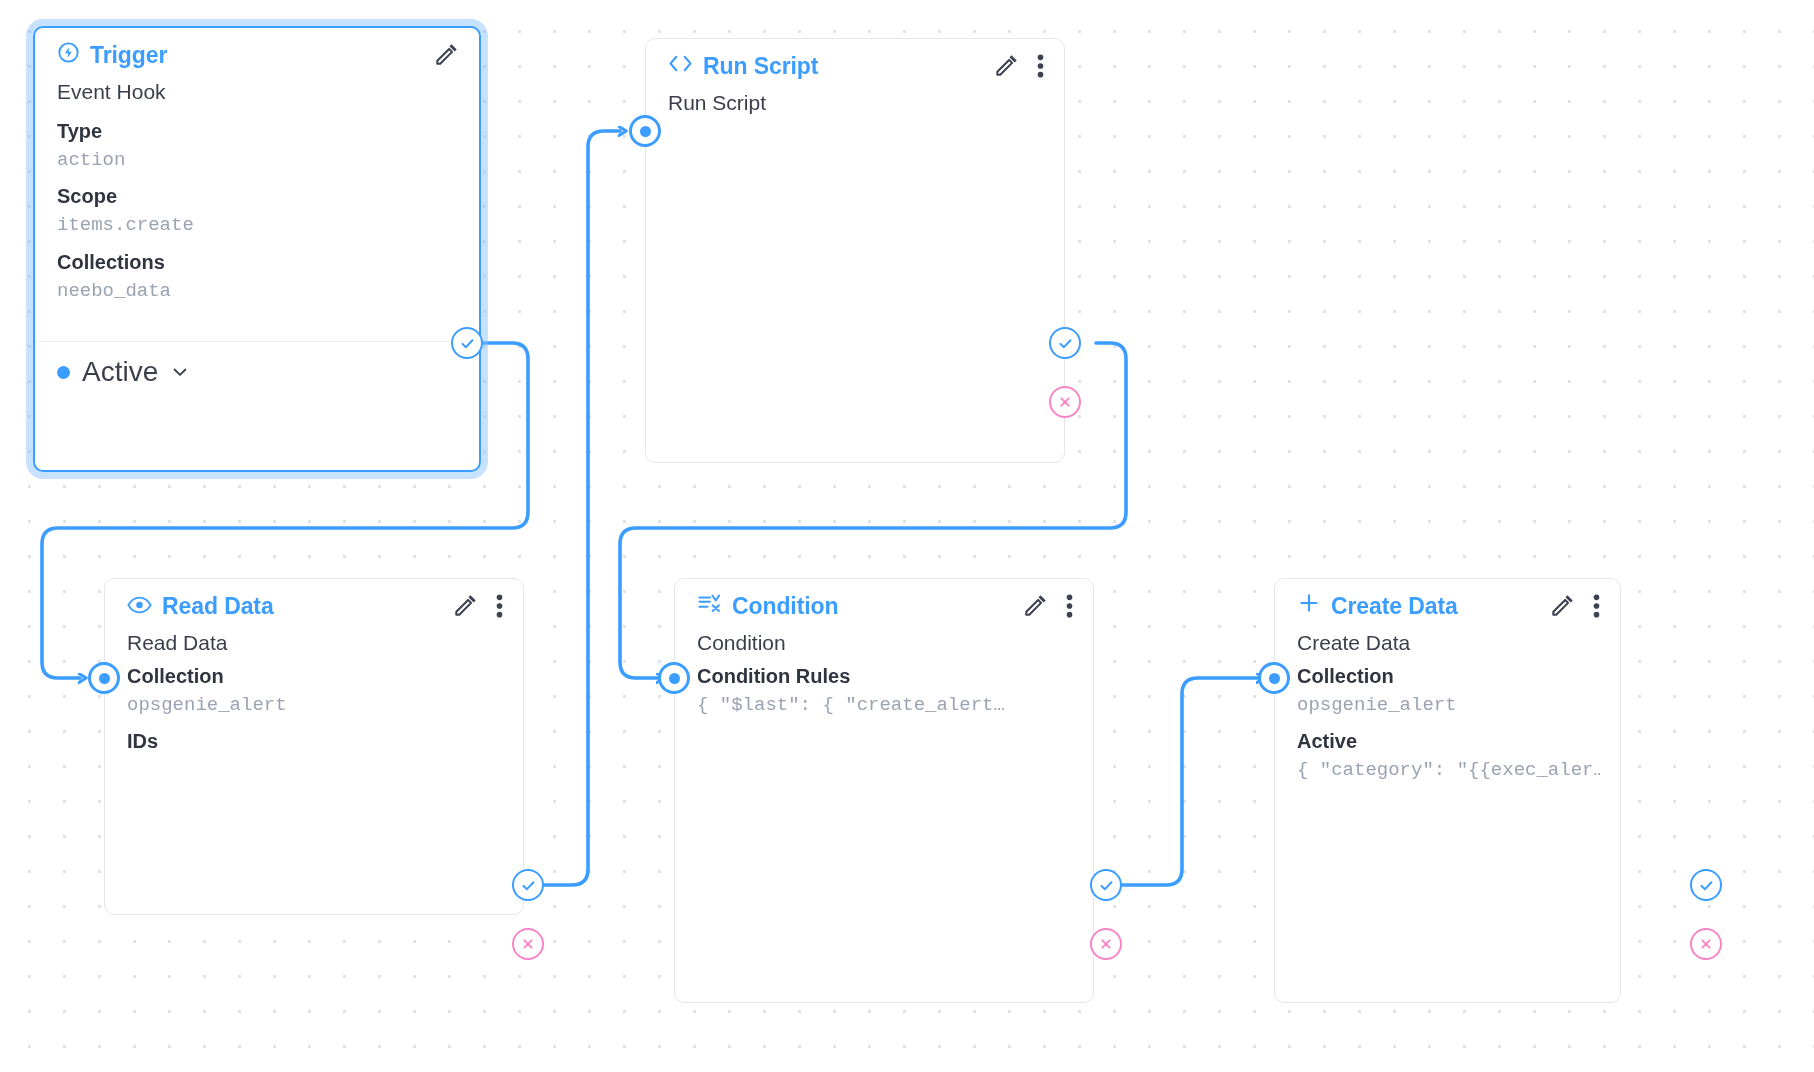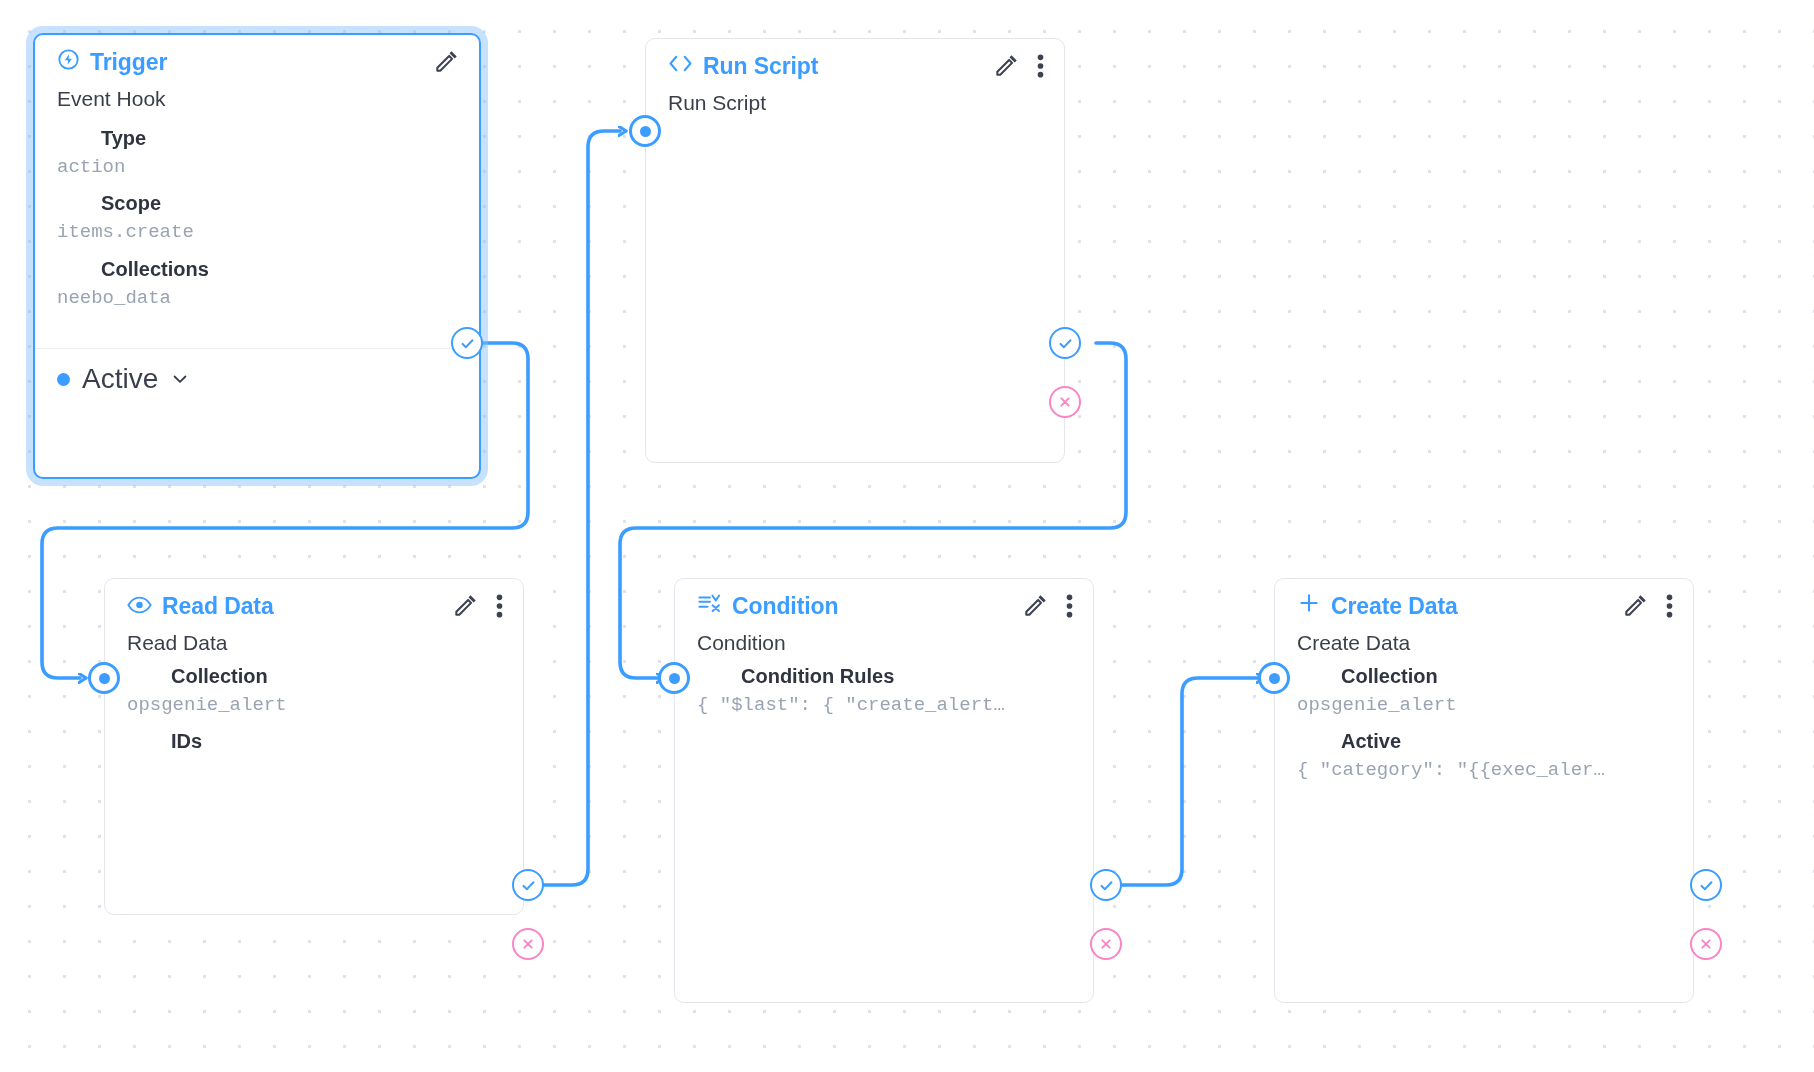--- a/index.html
+++ b/index.html
@@ -88,21 +88,20 @@
     line-height: 1.55;
     white-space: nowrap;
   }
   .field-label {
     font-size: 20px;
     font-weight: 700;
     color: #2f3440;
     line-height: 1.45;
     margin-top: 8px;
     white-space: nowrap;
-    margin-left: 44px;
   }
   .field-value {
     font-family: Liberation Mono, monospace;
     font-size: 19px;
     color: #9aa3b2;
     line-height: 1.5;
     white-space: nowrap;
     overflow: hidden;
     text-overflow: clip;
     max-width: 330px;
@@ -175,21 +174,21 @@
     <path d="M 544,885 L 572,885 Q 588,885 588,869 L 588,147 Q 588,131 604,131
              L 620,131" fill="none" stroke="#3b9dff" stroke-width="3.6" stroke-linecap="round" marker-end="url(#arrow)"></path>
 
     <path d="M 1096,343 L 1110,343 Q 1126,343 1126,359 L 1126,512 Q 1126,528 1110,528
              L 636,528 Q 620,528 620,544 L 620,662 Q 620,678 636,678 L 658,678" fill="none" stroke="#3b9dff" stroke-width="3.6" stroke-linecap="round" marker-end="url(#arrow)"></path>
 
     <path d="M 1122,885 L 1166,885 Q 1182,885 1182,869 L 1182,694 Q 1182,678 1198,678
              L 1258,678" fill="none" stroke="#3b9dff" stroke-width="3.6" stroke-linecap="round" marker-end="url(#arrow)"></path>
   </svg>
 
-  <div class="node selected" style="left:33px; top:33px; width:448px; height:446px;">
+  <div class="node selected" style="left:33px; top:26px; width:448px; height:446px;">
     <div class="node-head">
       <div class="node-title">
         <span>
           <svg width="23" height="23" viewBox="0 0 24 24" fill="none">
             <circle cx="12" cy="12" r="9.6" stroke="#3b9dff" stroke-width="1.9"></circle>
             <path d="M12.6 6.4 L8.2 12.7 H11.6 L11.1 17.6 L15.5 11.3 H12.1 Z" fill="#3b9dff"></path>
           </svg>
         </span>
         <span>Trigger</span>
       </div>
@@ -359,21 +358,21 @@
     <svg width="17" height="17" viewBox="0 0 24 24" fill="none">
       <path d="M5 12.6 L9.8 17.2 L19 7.4" stroke="#3b9dff" stroke-width="2.8" stroke-linecap="round" stroke-linejoin="round"></path>
     </svg>
   </div>
   <div class="port reject" style="left:1090px; top:928px;">
     <svg width="16" height="16" viewBox="0 0 24 24" fill="none">
       <path d="M6.5 6.5 L17.5 17.5 M17.5 6.5 L6.5 17.5" stroke="#f985c5" stroke-width="2.8" stroke-linecap="round"></path>
     </svg>
   </div>
 
-  <div class="node" style="left:1274px; top:578px; width:420px; height:425px;">
+  <div class="node" style="left:1274px; top:578px; width:347px; height:425px;">
     <div class="node-head">
       <div class="node-title">
         <span>
           <svg width="24" height="24" viewBox="0 0 24 24" fill="none">
             <path d="M12 4.4 V19.6 M4.4 12 H19.6" stroke="#3b9dff" stroke-width="2.1" stroke-linecap="round"></path>
           </svg>
         </span>
         <span>Create Data</span>
       </div>
       <div class="node-head-actions">

